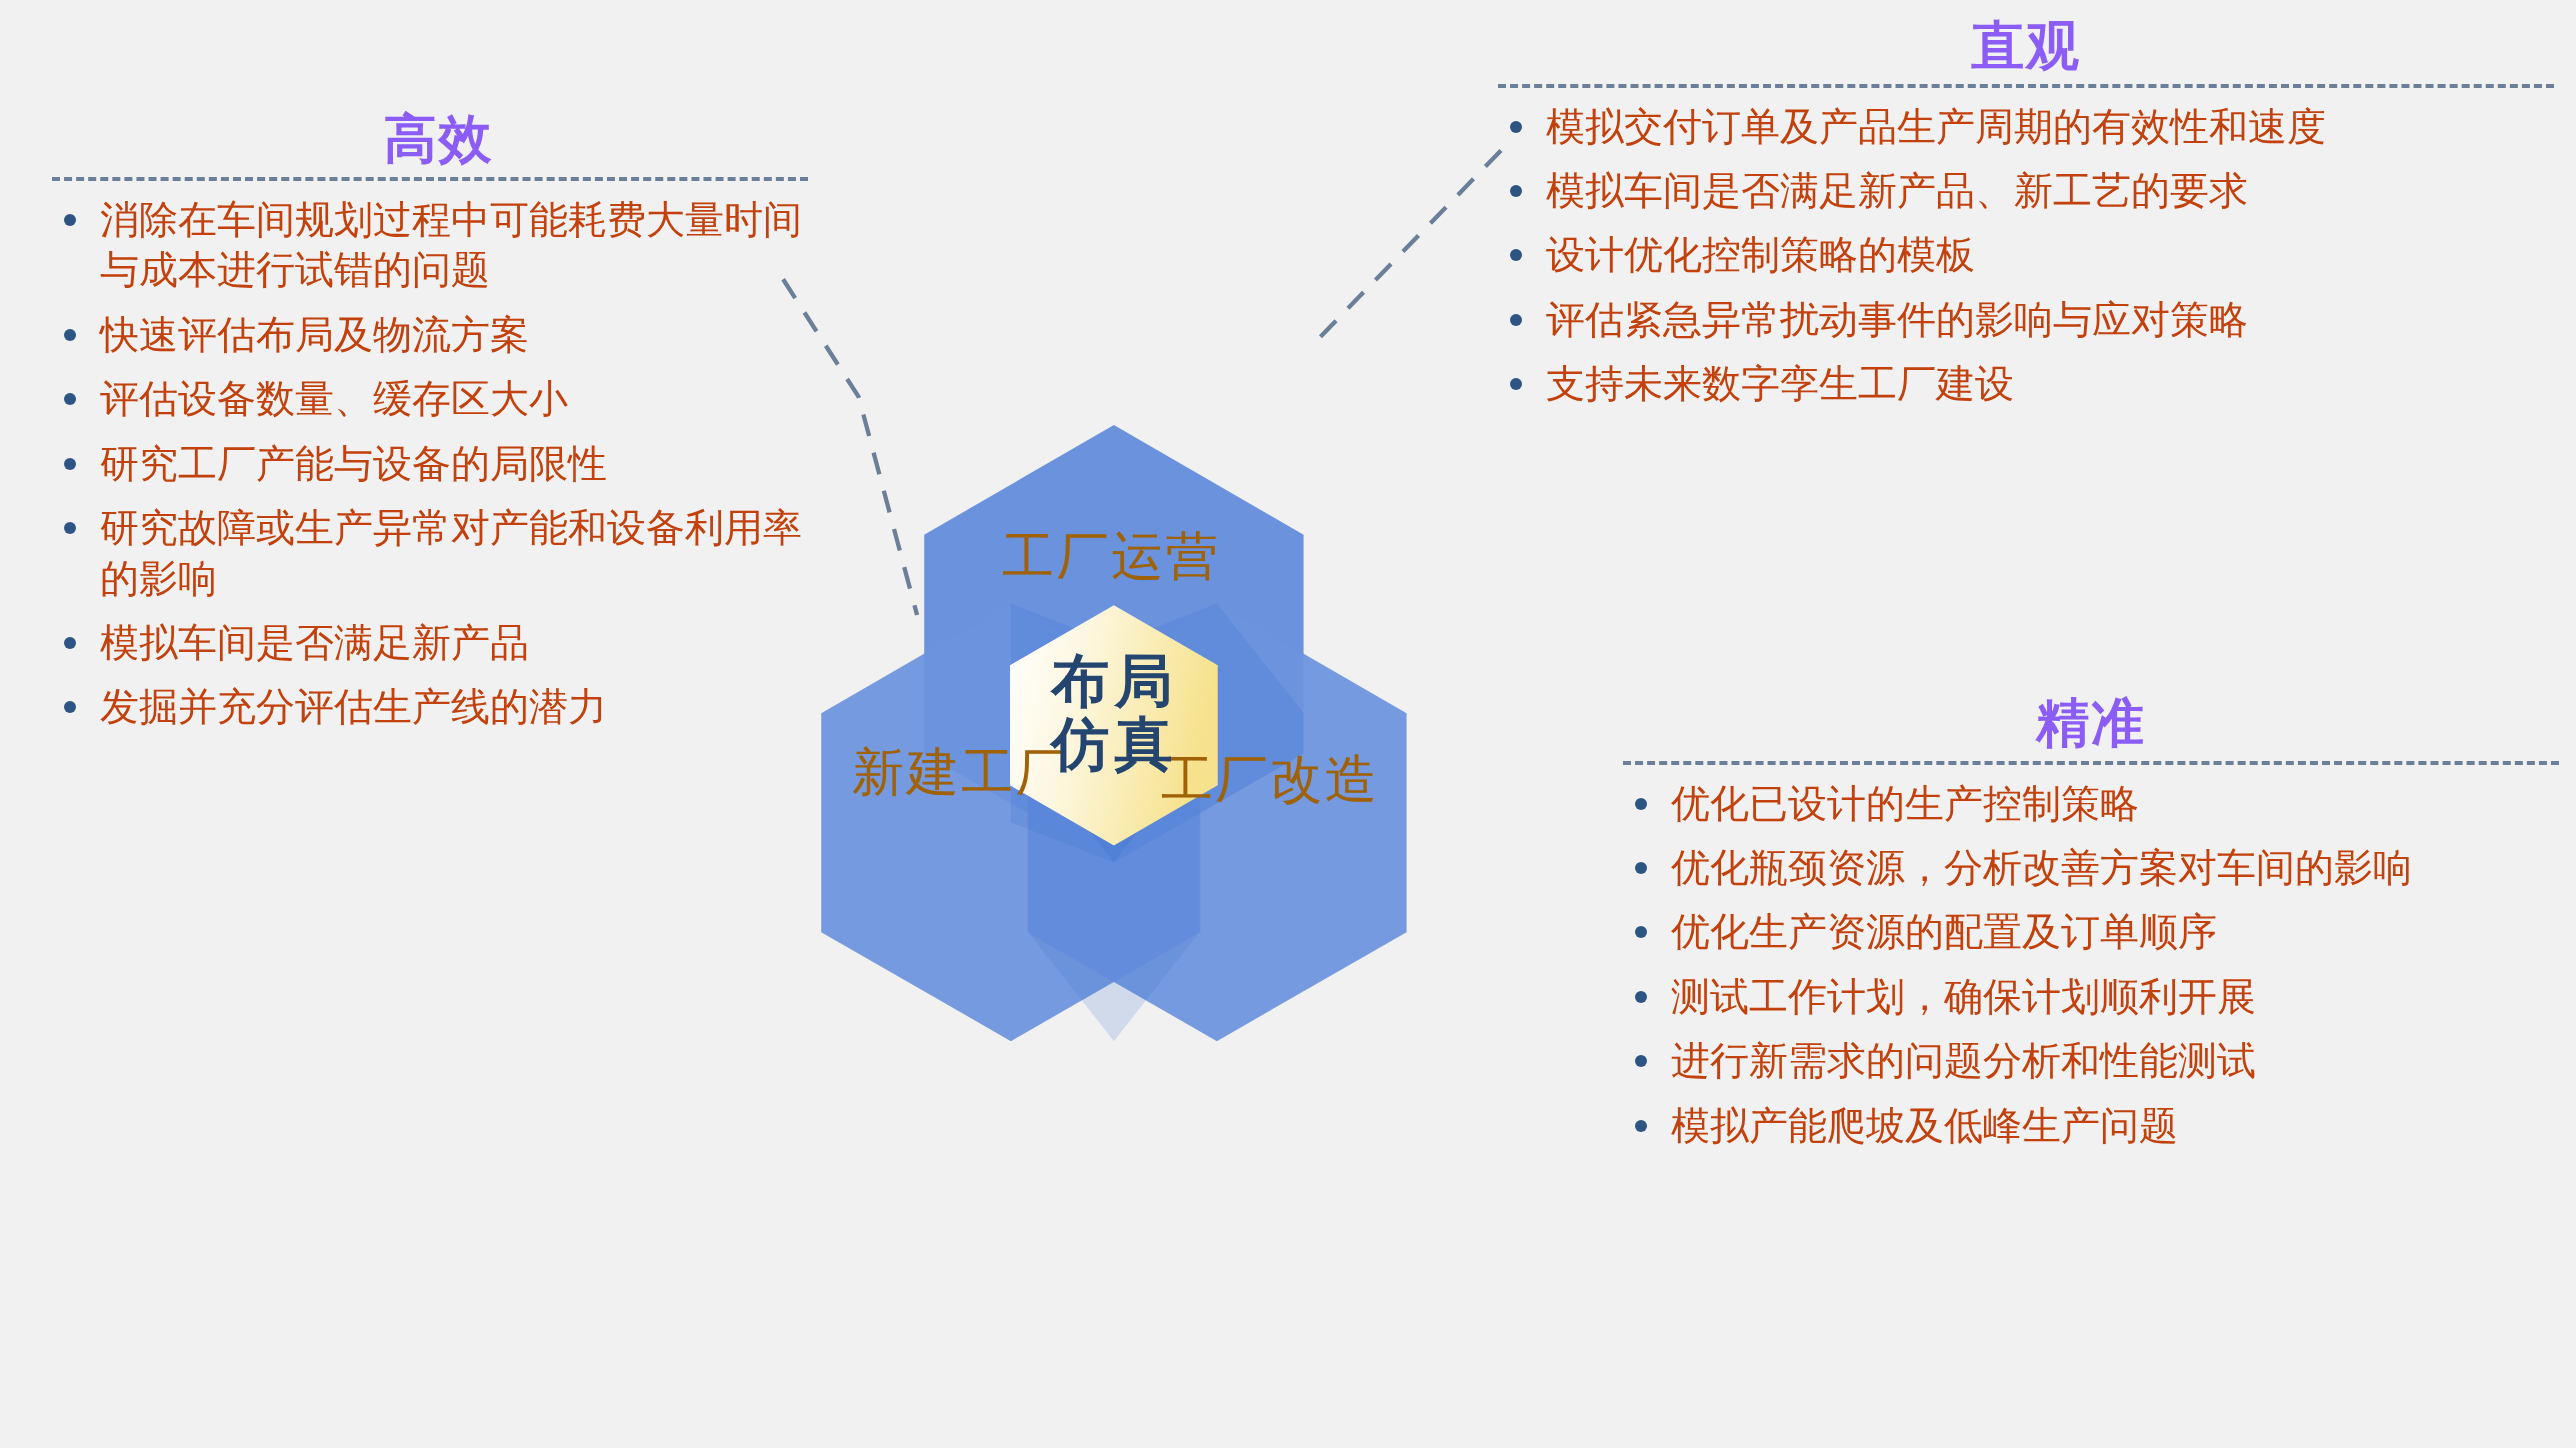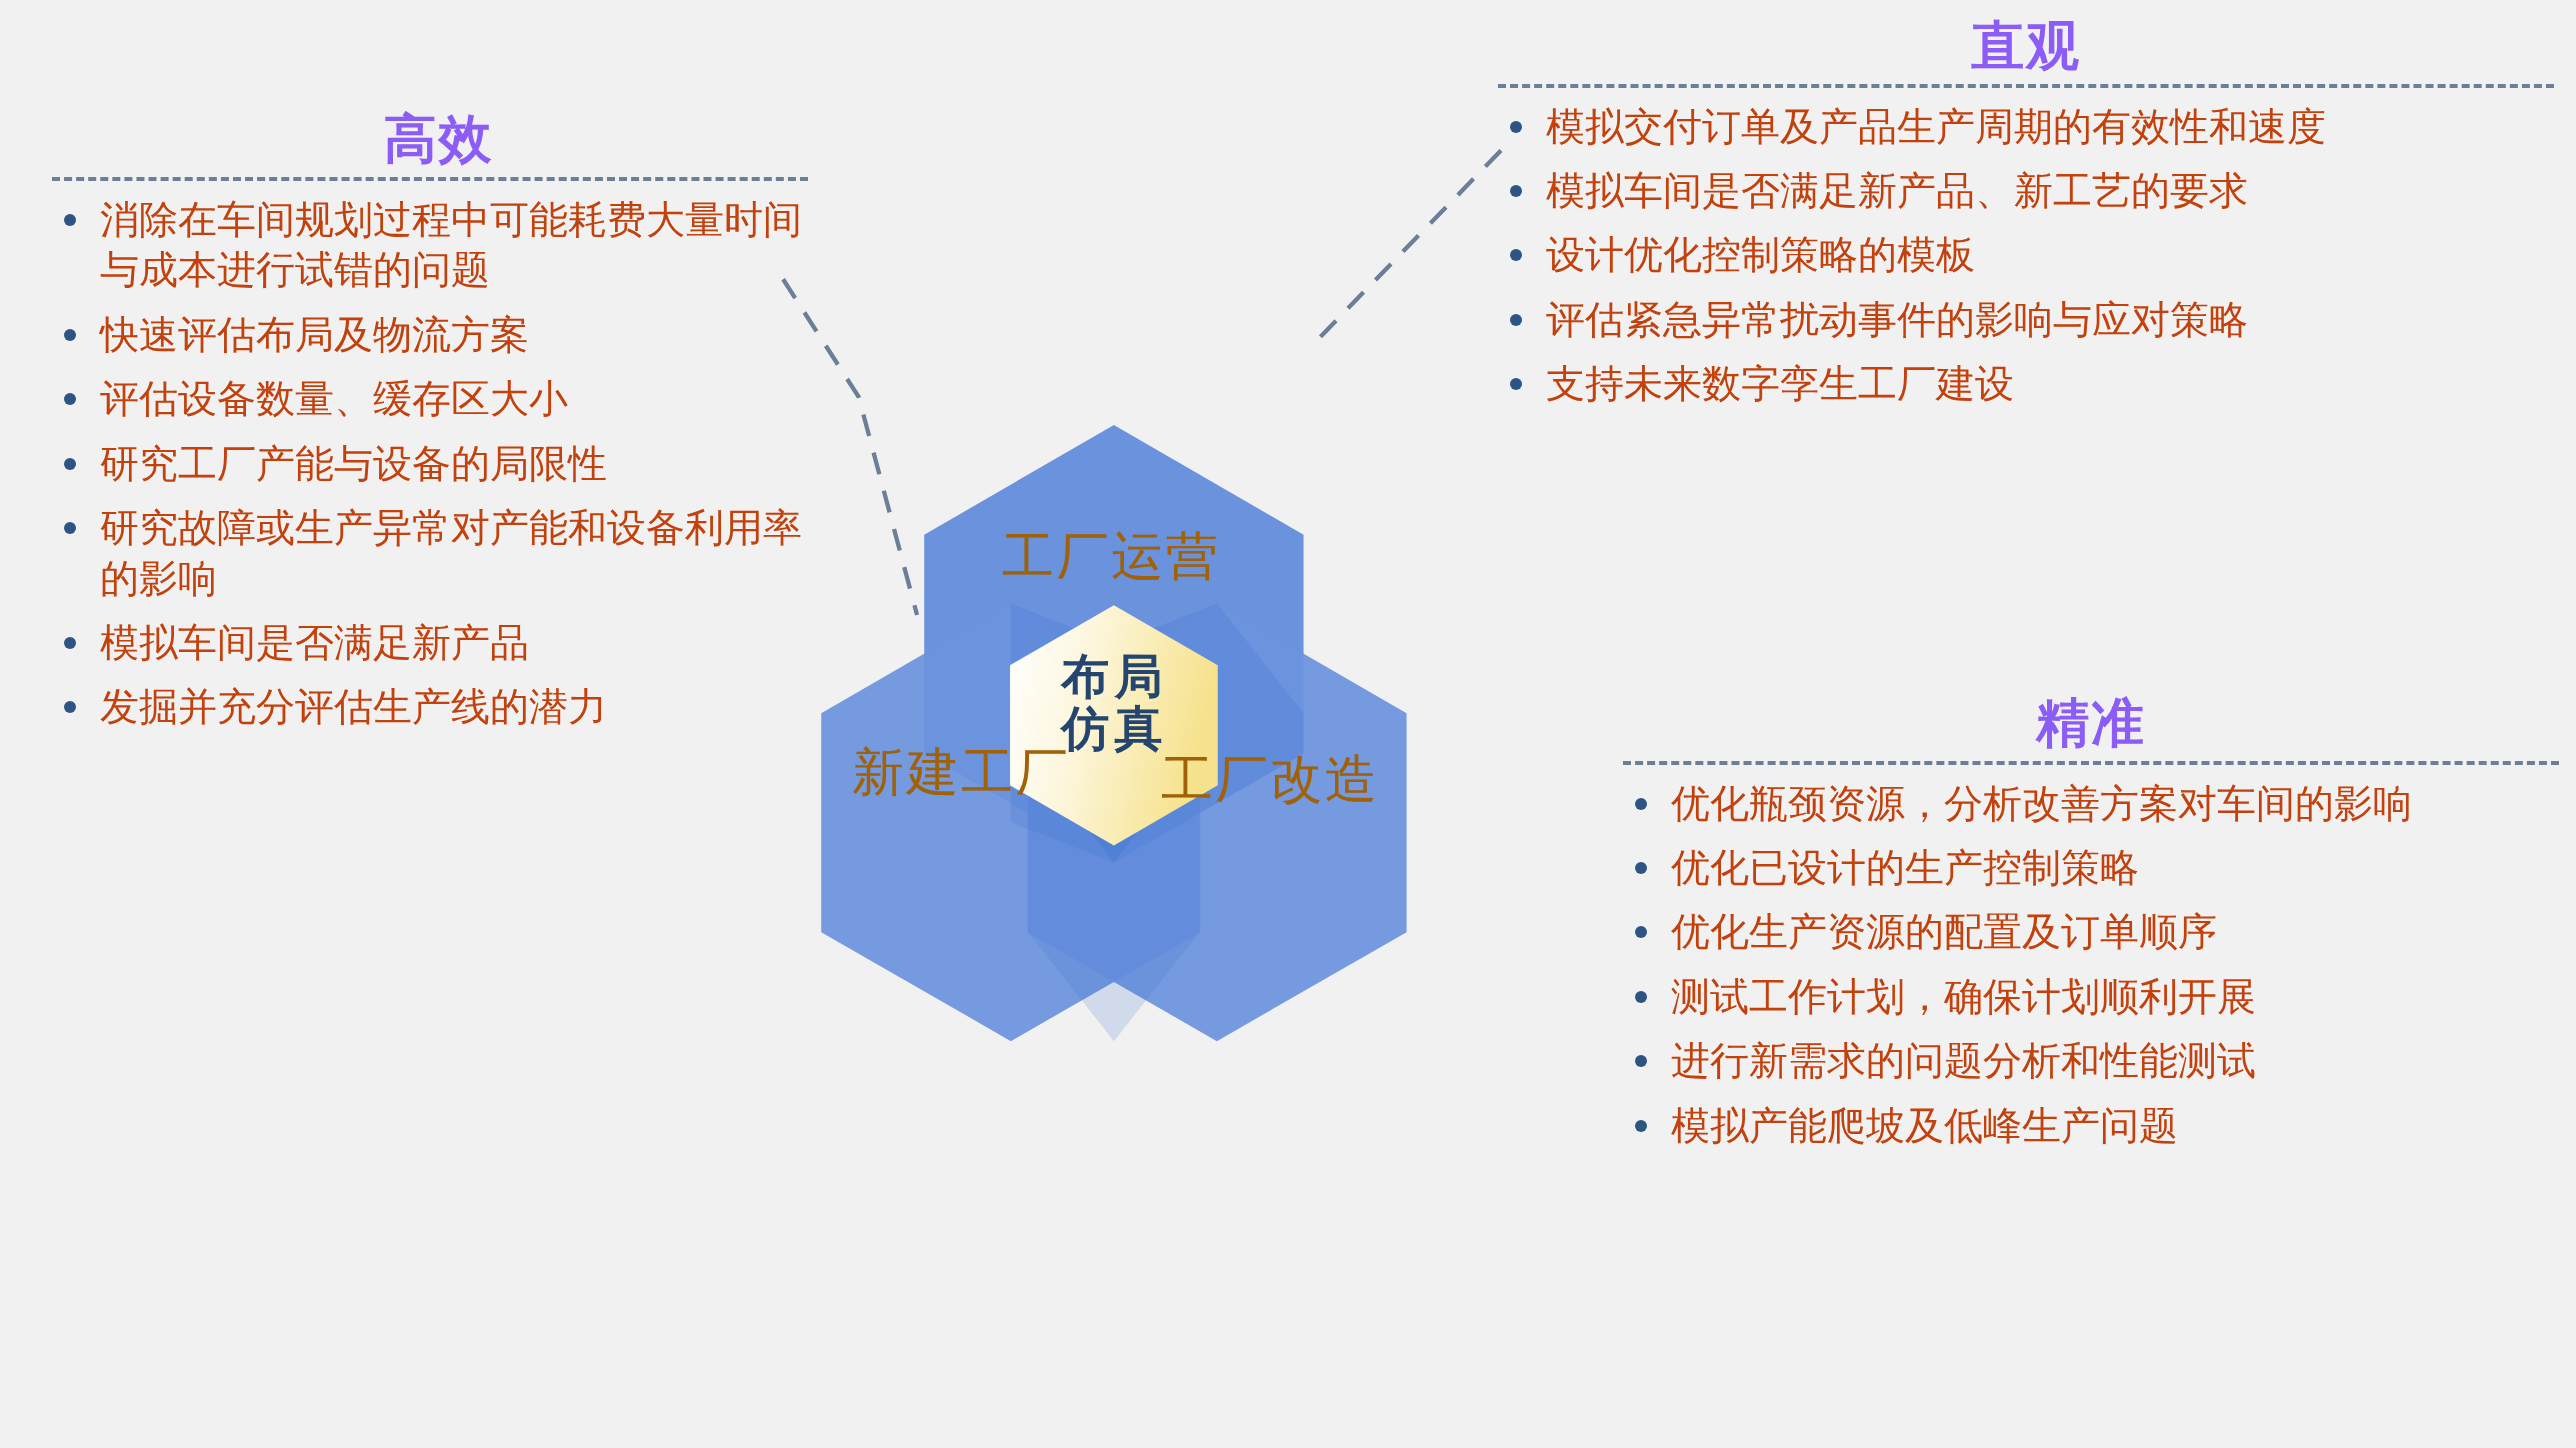--- a/index.html
+++ b/index.html
@@ -75,21 +75,21 @@
 
   .center-text{
     position:absolute;
     left:calc(358px - 94px);
     top:342px;
     width:189px;
     text-align:center;
     color:#23456f;
     font-family:"Liberation Serif","DejaVu Serif",serif;
     font-weight:bold;
-    font-size:48px;
+    font-size:58px;
     line-height:1.08;
     letter-spacing:5.2px;
   }
   .center-text span{display:block;}
 </style>
 </head>
 <body>
 
 <div class="stage">
 
@@ -157,22 +157,22 @@
       <li>设计优化控制策略的模板</li>
       <li>评估紧急异常扰动事件的影响与应对策略</li>
       <li>支持未来数字孪生工厂建设</li>
     </ul>
   </div>
 
   <div class="section" id="sec-jingzhun">
     <div class="sec-title">精准</div>
     <div class="sec-rule"></div>
     <ul class="bullets">
+      <li>优化已设计的生产控制策略</li>
       <li>优化瓶颈资源，分析改善方案对车间的影响</li>
-      <li>优化已设计的生产控制策略</li>
       <li>优化生产资源的配置及订单顺序</li>
       <li>测试工作计划，确保计划顺利开展</li>
       <li>进行新需求的问题分析和性能测试</li>
       <li>模拟产能爬坡及低峰生产问题</li>
     </ul>
   </div>
 
 </div>
 
 

